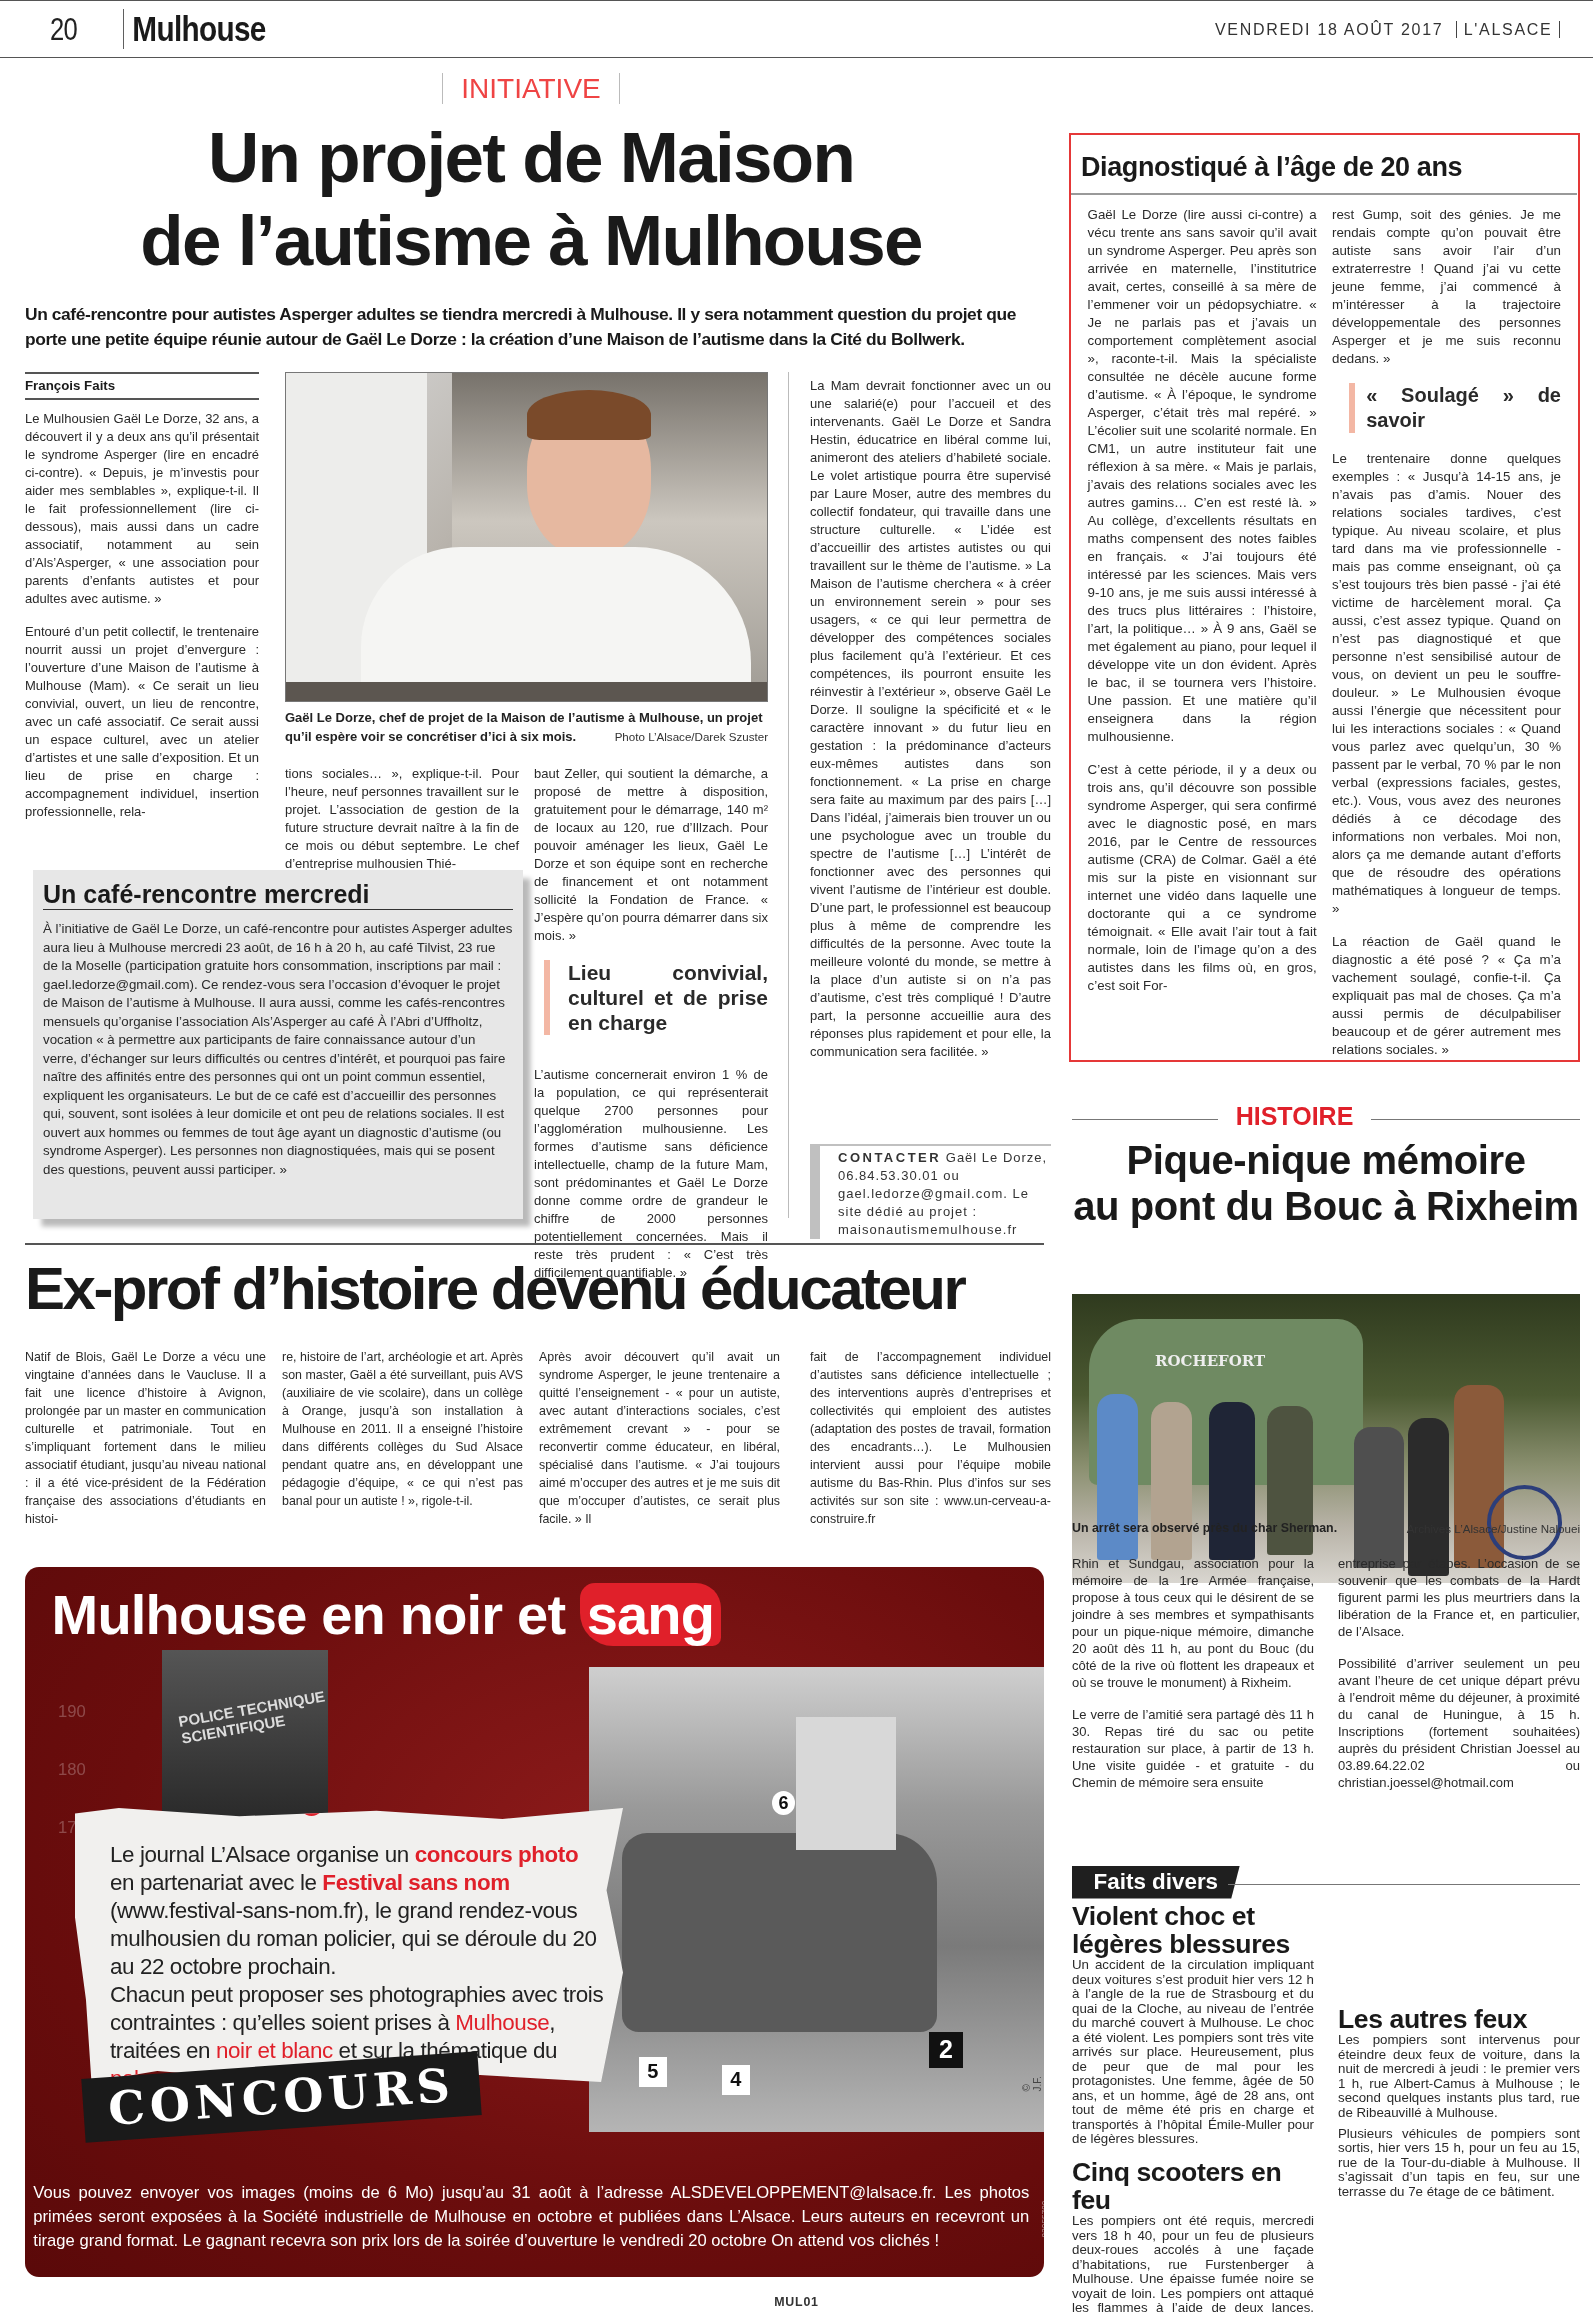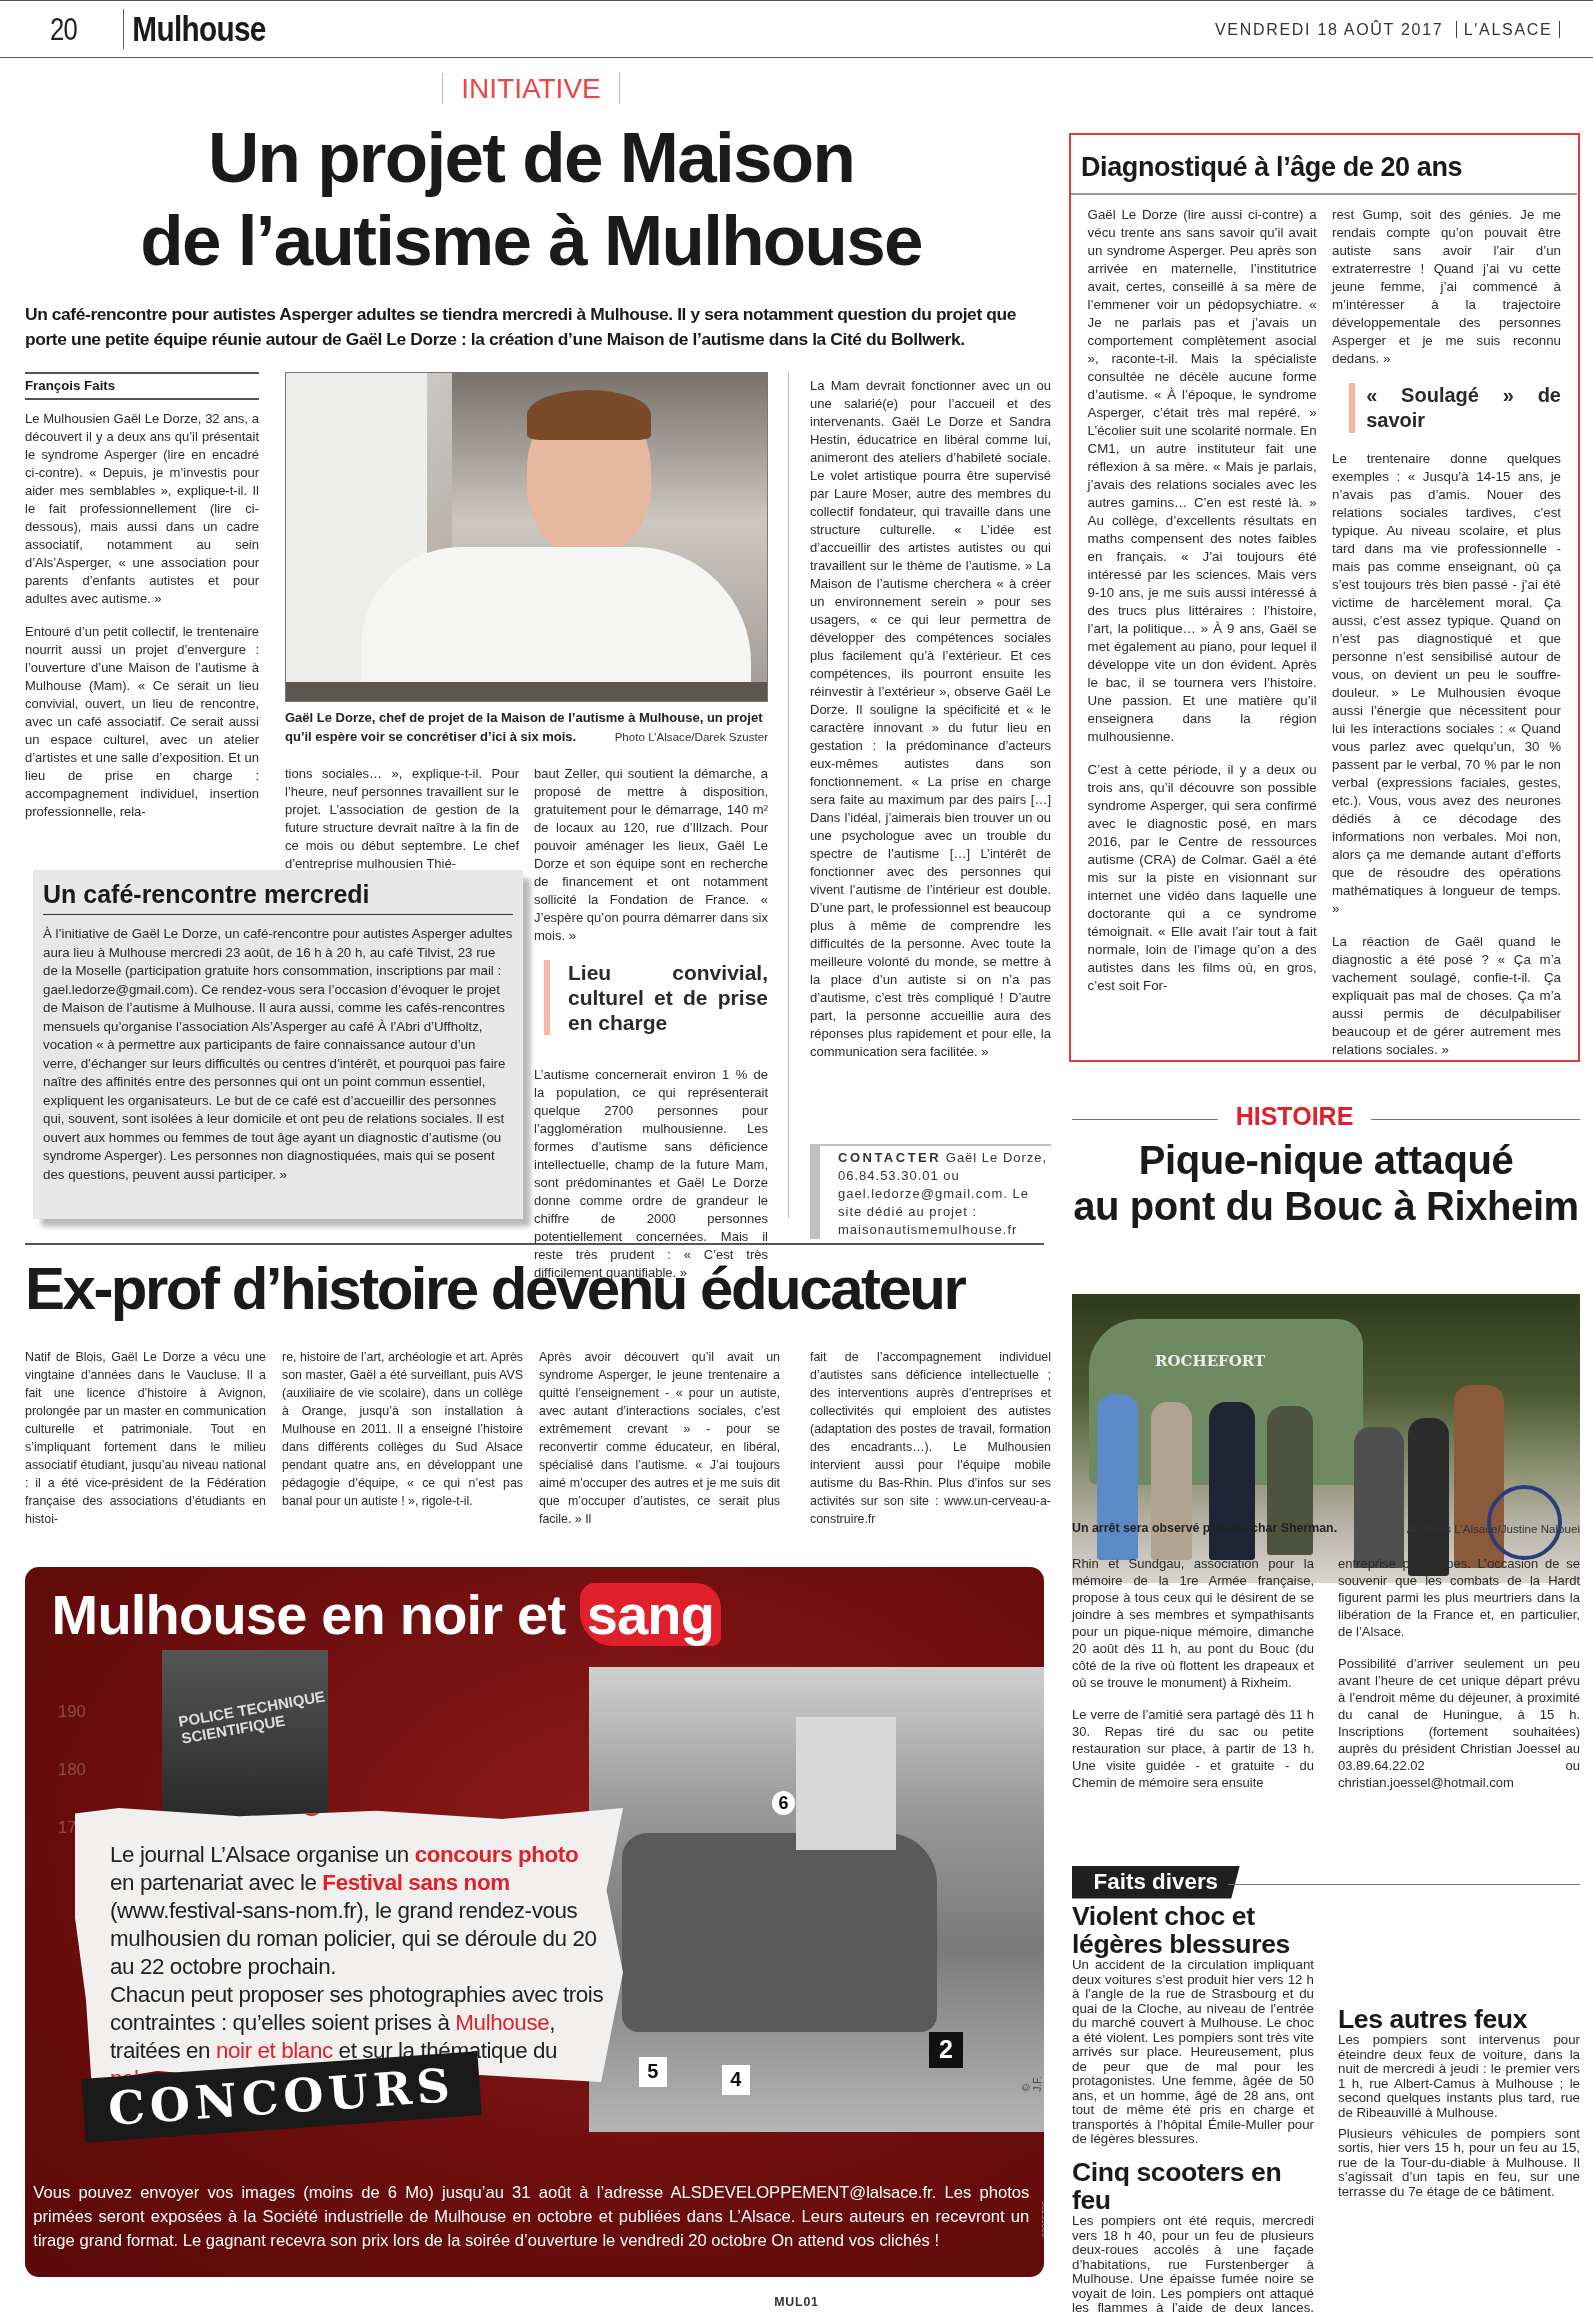--- a/index.html
+++ b/index.html
@@ -16,21 +16,21 @@
   .dateline { right: 33px; top: 20px; font-size: 16px; letter-spacing: 1.7px; color: #333; margin-left: 32px; }
   
   .kicker { color: #ef4444; font-weight: normal; font-size: 28px; text-align: right; border-left: 1.7px solid #bbb; border-right: 1.7px solid #bbb; padding: 0 18px; }
   .headline { font-weight: bold; color: #1a1a1a; text-align: center; letter-spacing: -1.7px; }
   .chapo { font-weight: bold; font-size: 17.4px; line-height: 25px; letter-spacing: -0.4px; color: #1a1a1a; }
   .photo { background: linear-gradient(135deg, #d8d8d8 0%, #b9b4ad 40%, #8f8a84 70%, #cfcac2 100%); overflow: hidden; }
   .caption { font-size: 13px; font-weight: bold; line-height: 19px; color: #222; }
   .credit { font-weight: normal; font-size: 11.6px; float: right; color: #333; }
   .subhead { font-weight: bold; font-size: 21px; line-height: 25px; padding-left: 18px; border-left: 6.6px solid #f3b7a4; }
   .grey-box { background: #e7e7e7; box-shadow: 8.3px 8.3px 5px #b9b9b9; }
-  .box-title { font-weight: bold; font-size: 25px; border-bottom: 1.7px solid #333; padding-bottom: 5px; }
+  .box-title { font-weight: bold; font-size: 25px; border-bottom: 1.7px solid #333; }
   .red-frame { border: 2.5px solid #e53838; }
   .section-histoire { color: #e0202a; font-weight: bold; font-size: 25px; text-align: center; }
   .faits-tag { background: #1f1f1f; color: #fff; font-weight: bold; font-size: 22.4px; padding: 3.3px 21.6px; clip-path: polygon(0 0, 100% 0, 95% 100%, 0 100%); }
   .fd-title { font-weight: bold; font-size: 26.6px; line-height: 28px; letter-spacing: -0.4px; }
   .fd-text { font-size: 13.3px; line-height: 14.5px; text-align: justify; color: #2a2a2a; }
   .contact { border-left: 10px solid #c0c0c0; border-top: 2.5px solid #c0c0c0; padding: 3.3px 0 0 18px; font-size: 13px; line-height: 18px; letter-spacing: 1px; color: #333; }
   .contact b { letter-spacing: 2.5px; }
   
   #ad { left: 25px; top: 1567px; width: 1019px; height: 710px; background: radial-gradient(ellipse at 60% 40%, #8e1b1b 0%, #6b0d0d 60%, #5a0909 100%); overflow: hidden; border-radius: 14px; }
   .ad-title { font-size: 56px; color: #fff; font-weight: bold; letter-spacing: -0.8px; }
@@ -125,21 +125,21 @@
 <div class="abs headline" style="left:25px;top:1251px;font-size:60px;line-height:75px;text-align:left;letter-spacing:-2.5px">Ex-prof d’histoire devenu éducateur</div>
 <div class="abs body-text" style="left:25px;top:1348px;width:241px;font-size:12.4px">Natif de Blois, Gaël Le Dorze a vécu une vingtaine d’années dans le Vaucluse. Il a fait une licence d’histoire à Avignon, prolongée par un master en communication culturelle et patrimoniale. Tout en s’impliquant fortement dans le milieu associatif étudiant, jusqu’au niveau national : il a été vice-président de la Fédération française des associations d’étudiants en histoi-</div>
 <div class="abs body-text" style="left:282px;top:1348px;width:241px;font-size:12.4px">re, histoire de l’art, archéologie et art. Après son master, Gaël a été surveillant, puis AVS (auxiliaire de vie scolaire), dans un collège à Orange, jusqu’à son installation à Mulhouse en 2011. Il a enseigné l’histoire dans différents collèges du Sud Alsace pendant quatre ans, en développant une pédagogie d’équipe, « ce qui n’est pas banal pour un autiste ! », rigole-t-il.</div>
 <div class="abs body-text" style="left:539px;top:1348px;width:241px;font-size:12.4px">Après avoir découvert qu’il avait un syndrome Asperger, le jeune trentenaire a quitté l’enseignement - « pour un autiste, avec autant d’interactions sociales, c’est extrêmement crevant » - pour se reconvertir comme éducateur, en libéral, spécialisé dans l’autisme. « J’ai toujours aimé m’occuper des autres et je me suis dit que m’occuper d’autistes, ce serait plus facile. » Il</div>
 <div class="abs body-text" style="left:810px;top:1348px;width:241px;font-size:12.4px">fait de l’accompagnement individuel d’autistes sans déficience intellectuelle ; des interventions auprès d’entreprises et collectivités qui emploient des autistes (adaptation des postes de travail, formation des encadrants…). Le Mulhousien intervient aussi pour l’équipe mobile autisme du Bas-Rhin. Plus d’infos sur ses activités sur son site : www.un-cerveau-a-construire.fr</div>
 
 <div class="rule" style="left:1072px;top:1119px;width:146px;height:0.8px;background:#777"></div>
 <div class="abs section-histoire" style="left:1228px;top:1102px;width:133px">HISTOIRE</div>
 <div class="rule" style="left:1371px;top:1119px;width:209px;height:0.8px;background:#777"></div>
 <div class="abs headline" style="left:1072px;top:1137px;width:508px;font-size:40px;line-height:46px;letter-spacing:-0.4px">
-  <div>Pique-nique attaqué</div>
+  <div>Pique-nique mémoire</div>
   <div>au pont du Bouc à Rixheim</div>
 </div>
 <div class="abs photo" style="left:1072px;top:1294px;width:508px;height:289px;background:linear-gradient(180deg,#2f3a1e 0%,#4c5a32 35%,#8b9070 60%,#b7b2a6 80%,#d9d6d0 100%)">
   <div class="abs" style="left:16.6px;top:25px;width:274px;height:166px;background:#6f8a62;border-radius:50px 25px 8.3px 8.3px"></div>
   <div class="abs" style="left:183px;top:124px;width:108px;height:11.6px;background:#6f8a62"></div>
   <div class="abs" style="left:83px;top:58px;color:#eee;font-family:'DejaVu Serif',serif;font-weight:bold;font-size:15px">ROCHEFORT</div>
   <div class="abs" style="left:25px;top:100px;width:41px;height:166px;background:#5c8ac7;border-radius:16.6px 16.6px 3.3px 3.3px"></div>
   <div class="abs" style="left:79px;top:108px;width:41px;height:158px;background:#b2a390;border-radius:16.6px 16.6px 3.3px 3.3px"></div>
   <div class="abs" style="left:137px;top:108px;width:46px;height:158px;background:#1f2536;border-radius:16.6px 16.6px 3.3px 3.3px"></div>
   <div class="abs" style="left:195px;top:112px;width:46px;height:149px;background:#4e5340;border-radius:16.6px 16.6px 3.3px 3.3px"></div>

